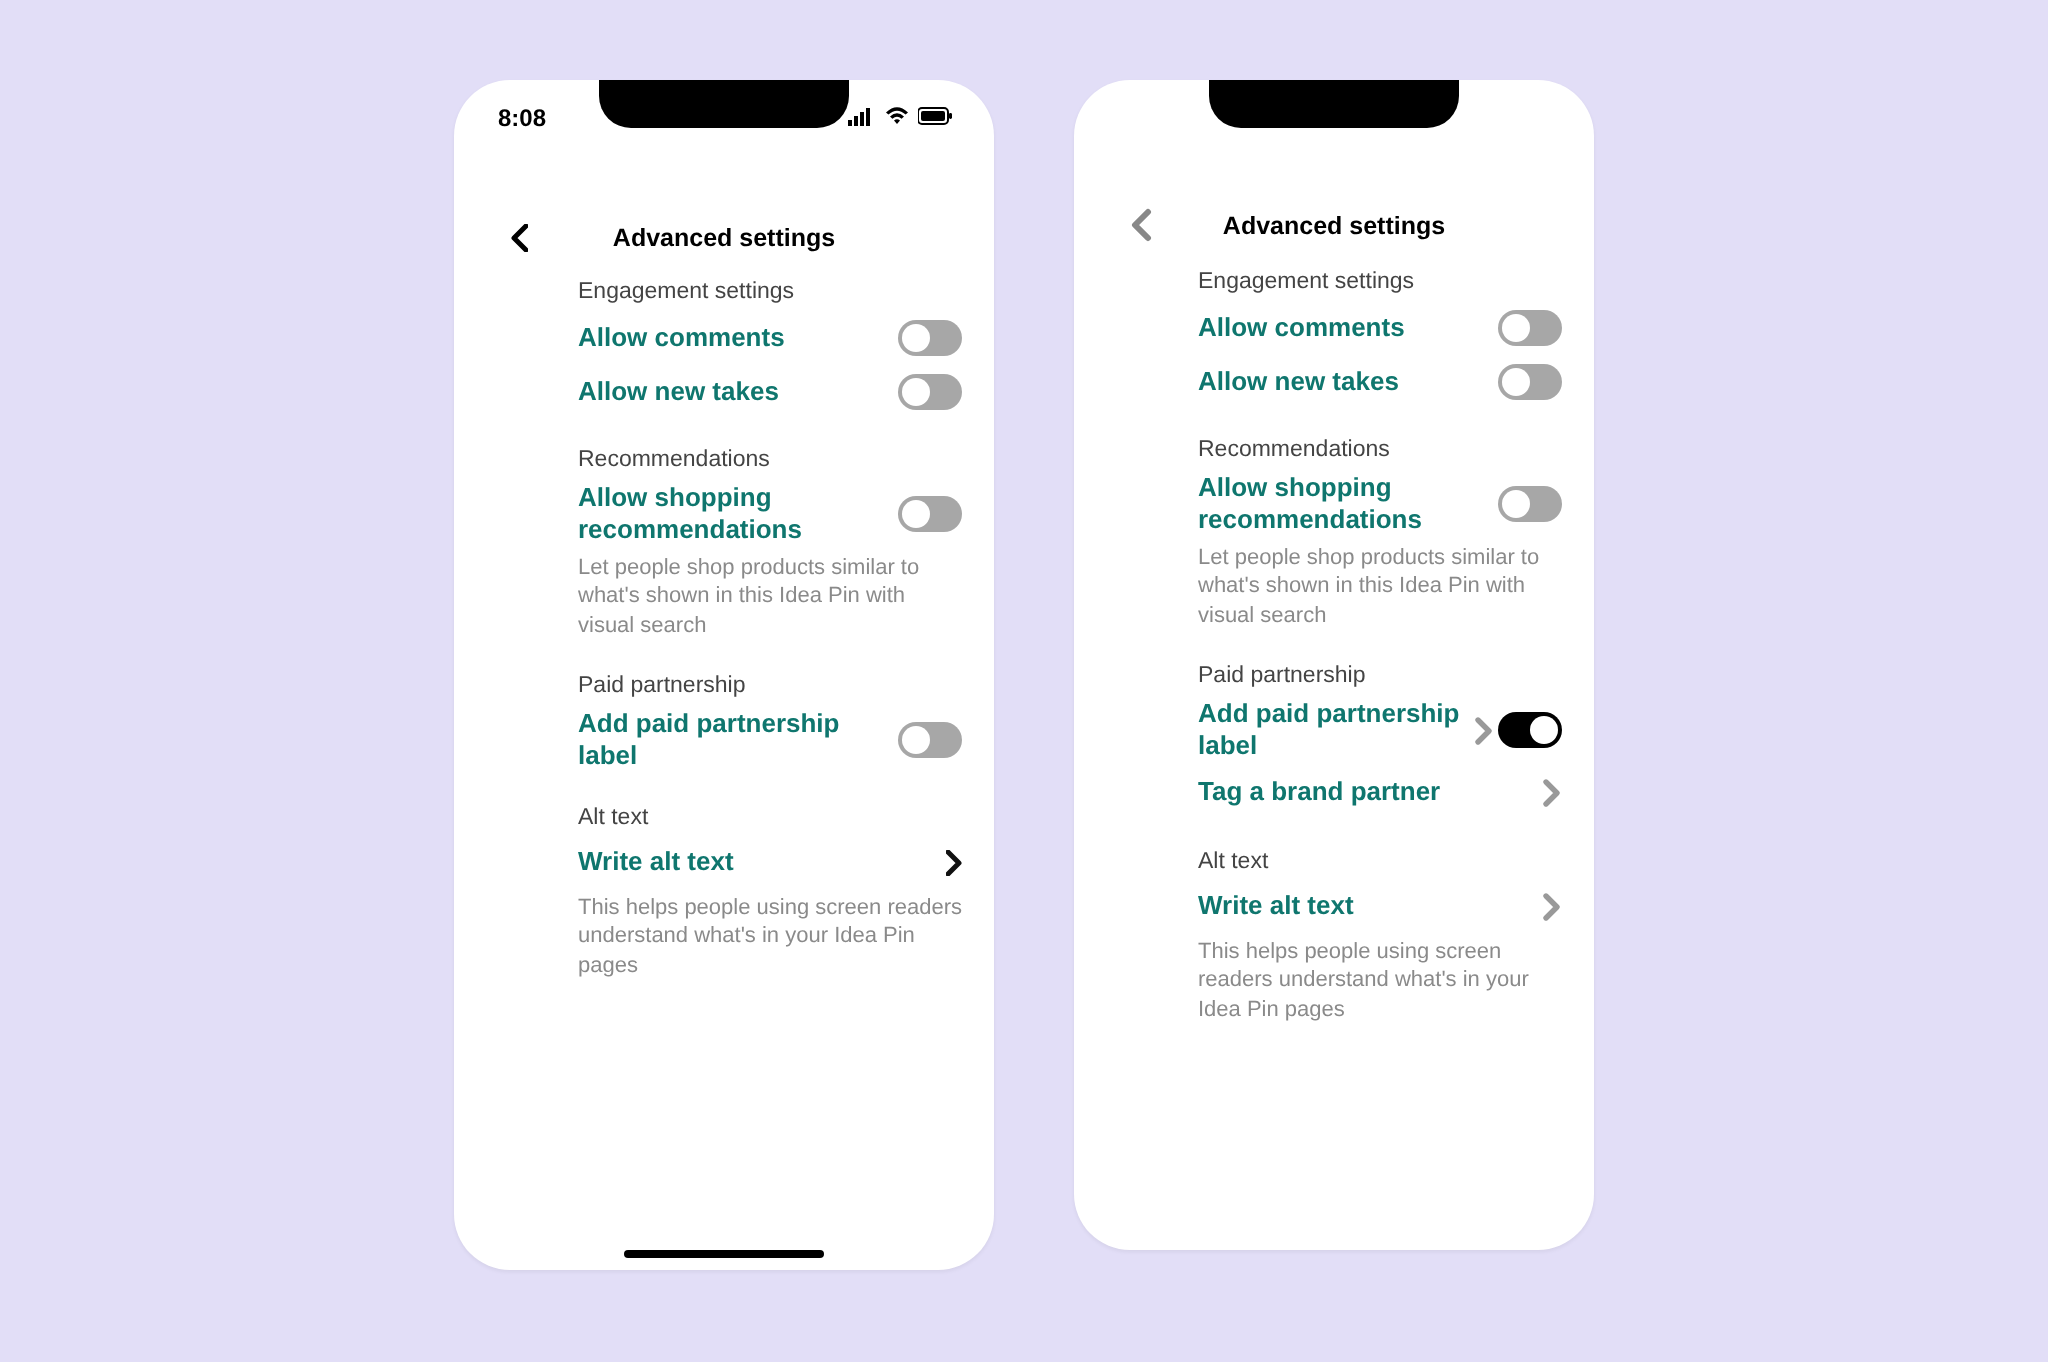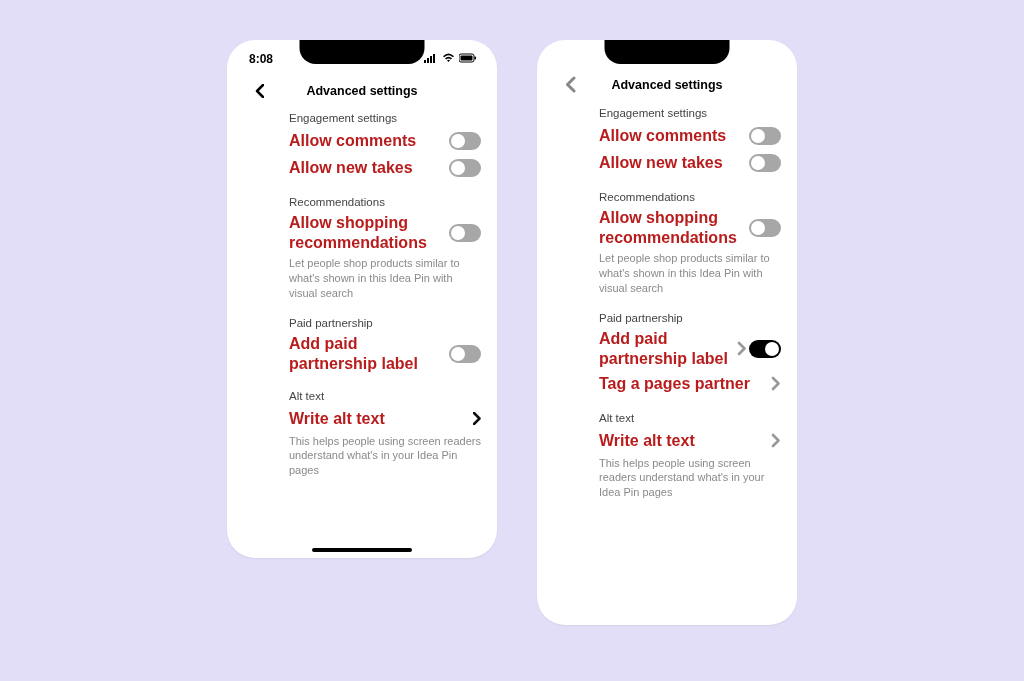--- a/index.html
+++ b/index.html
@@ -9,21 +9,21 @@
       height: 681px;
       font-family: -apple-system, BlinkMacSystemFont, "Helvetica Neue", Arial, sans-serif;
       display: flex;
       justify-content: center;
       align-items: flex-start;
       gap: 40px;
       padding-top: 40px;
     }
     .phone {
       width: 270px;
-      height: 518px;
+      height: 595px;
       background: #fff;
       border-radius: 28px;
       position: relative;
       overflow: hidden;
       box-shadow: 0 1px 2px rgba(0,0,0,0.06);
       display: flex;
       flex-direction: column;
     }
     .phone.right { width: 260px; height: 585px; }
     .notch {
@@ -46,20 +46,21 @@
       padding: 0 20px 0 22px;
       font-size: 12px;
       font-weight: 600;
     }
     .statusbar .right-group { display: flex; gap: 4px; align-items: center; }
     .header {
       display: flex;
       align-items: center;
       padding: 6px 14px 10px 28px;
       position: relative;
+      margin-top: 28px;
     }
     .back-btn { width: 18px; display:flex; align-items:center; justify-content:flex-start; }
     .header-title {
       position: absolute;
       left: 50%;
       transform: translateX(-50%);
       font-size: 12.5px;
       font-weight: 700;
     }
     .content { padding: 4px 16px 0 16px; margin-left: 46px; }
@@ -71,24 +72,24 @@
       font-weight: 400;
     }
     .row {
       display: flex;
       justify-content: space-between;
       align-items: center;
       min-height: 24px;
       margin-bottom: 3px;
     }
     .row-label {
-      font-size: 16px;
+      font-size: 13px;
       font-weight: 700;
       line-height: 1.25;
-      color: #b91c1c;
+      color: #0f766e;
       max-width: 180px;
     }
     .row-controls {
       display: flex;
       align-items: center;
       gap: 2px;
     }
     .helper {
       font-size: 11px;
       color: #8a8a8a;
@@ -255,21 +256,21 @@
               <svg width="10" height="15" viewBox="0 0 10 15">
                 <path d="M2 2 L7.5 7.5 L2 13" stroke="#999" stroke-width="2.7" fill="none" stroke-linecap="round" stroke-linejoin="round"></path>
               </svg>
             </span>
           <span class="toggle on">
               <span class="knob"></span>
             </span>
         </div>
       </div>
       <div class="row">
-        <span class="row-label">Tag a pages partner</span>
+        <span class="row-label">Tag a brand partner</span>
         <span class="chevron">
             <svg width="10" height="15" viewBox="0 0 10 15">
               <path d="M2 2 L7.5 7.5 L2 13" stroke="#999" stroke-width="2.7" fill="none" stroke-linecap="round" stroke-linejoin="round"></path>
             </svg>
           </span>
       </div>
     </div>
     <div class="section">
       <div class="section-label">Alt text</div>
       <div class="row">

